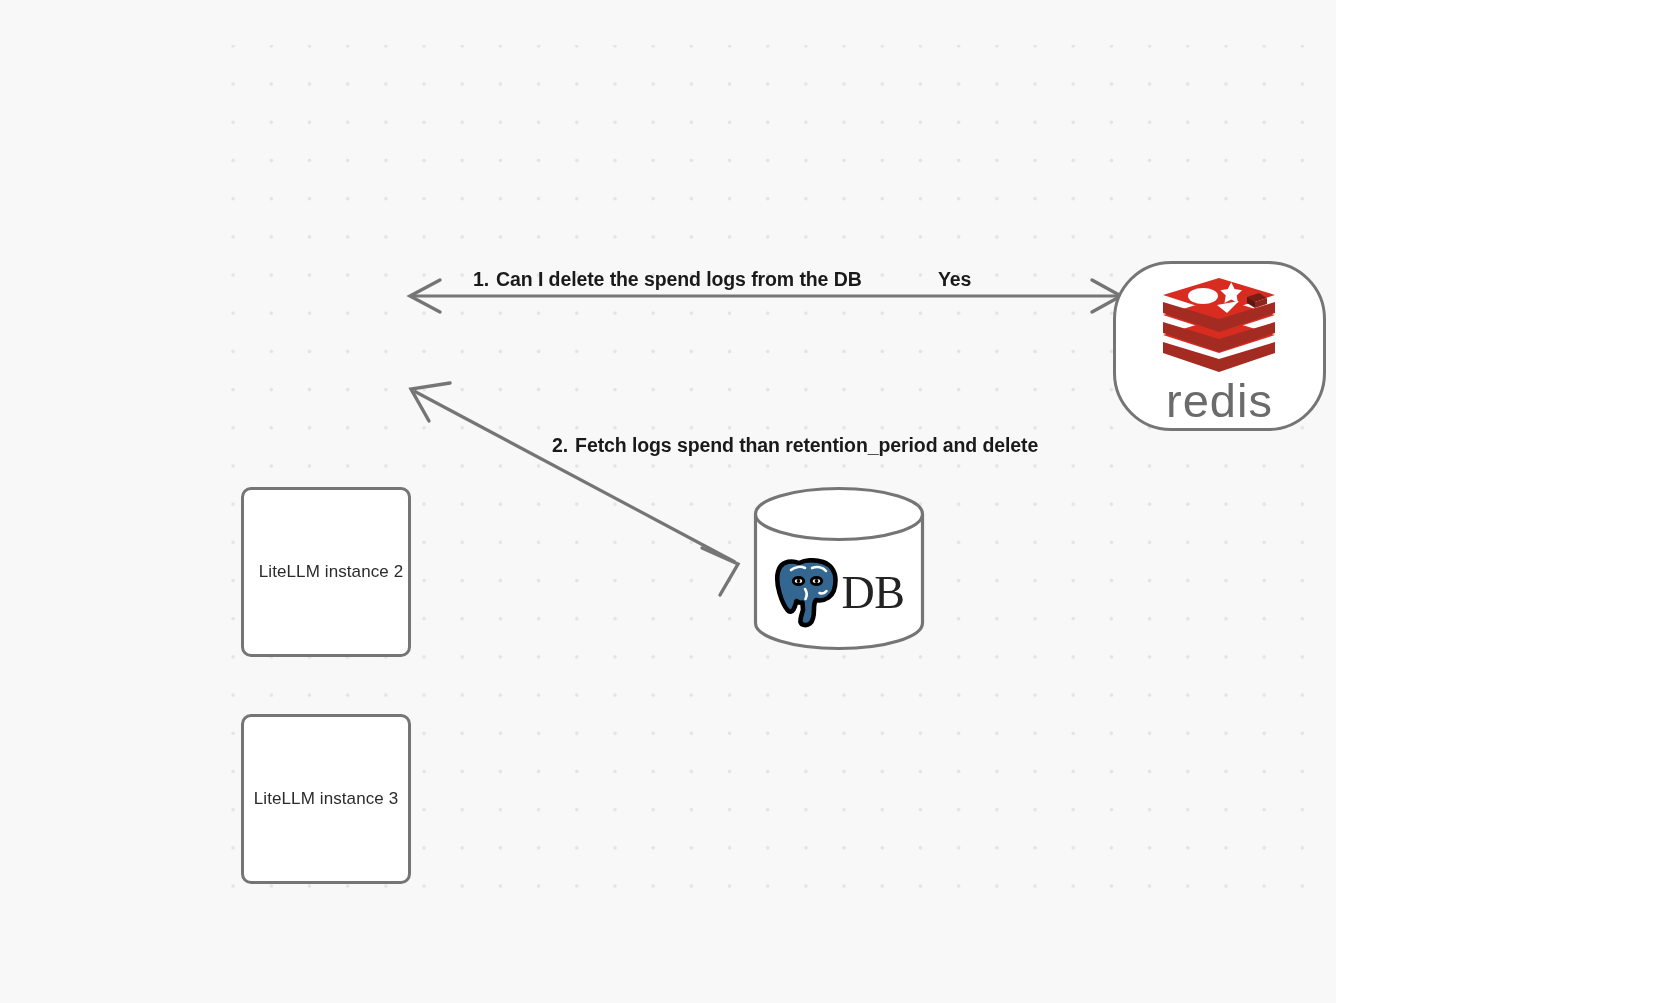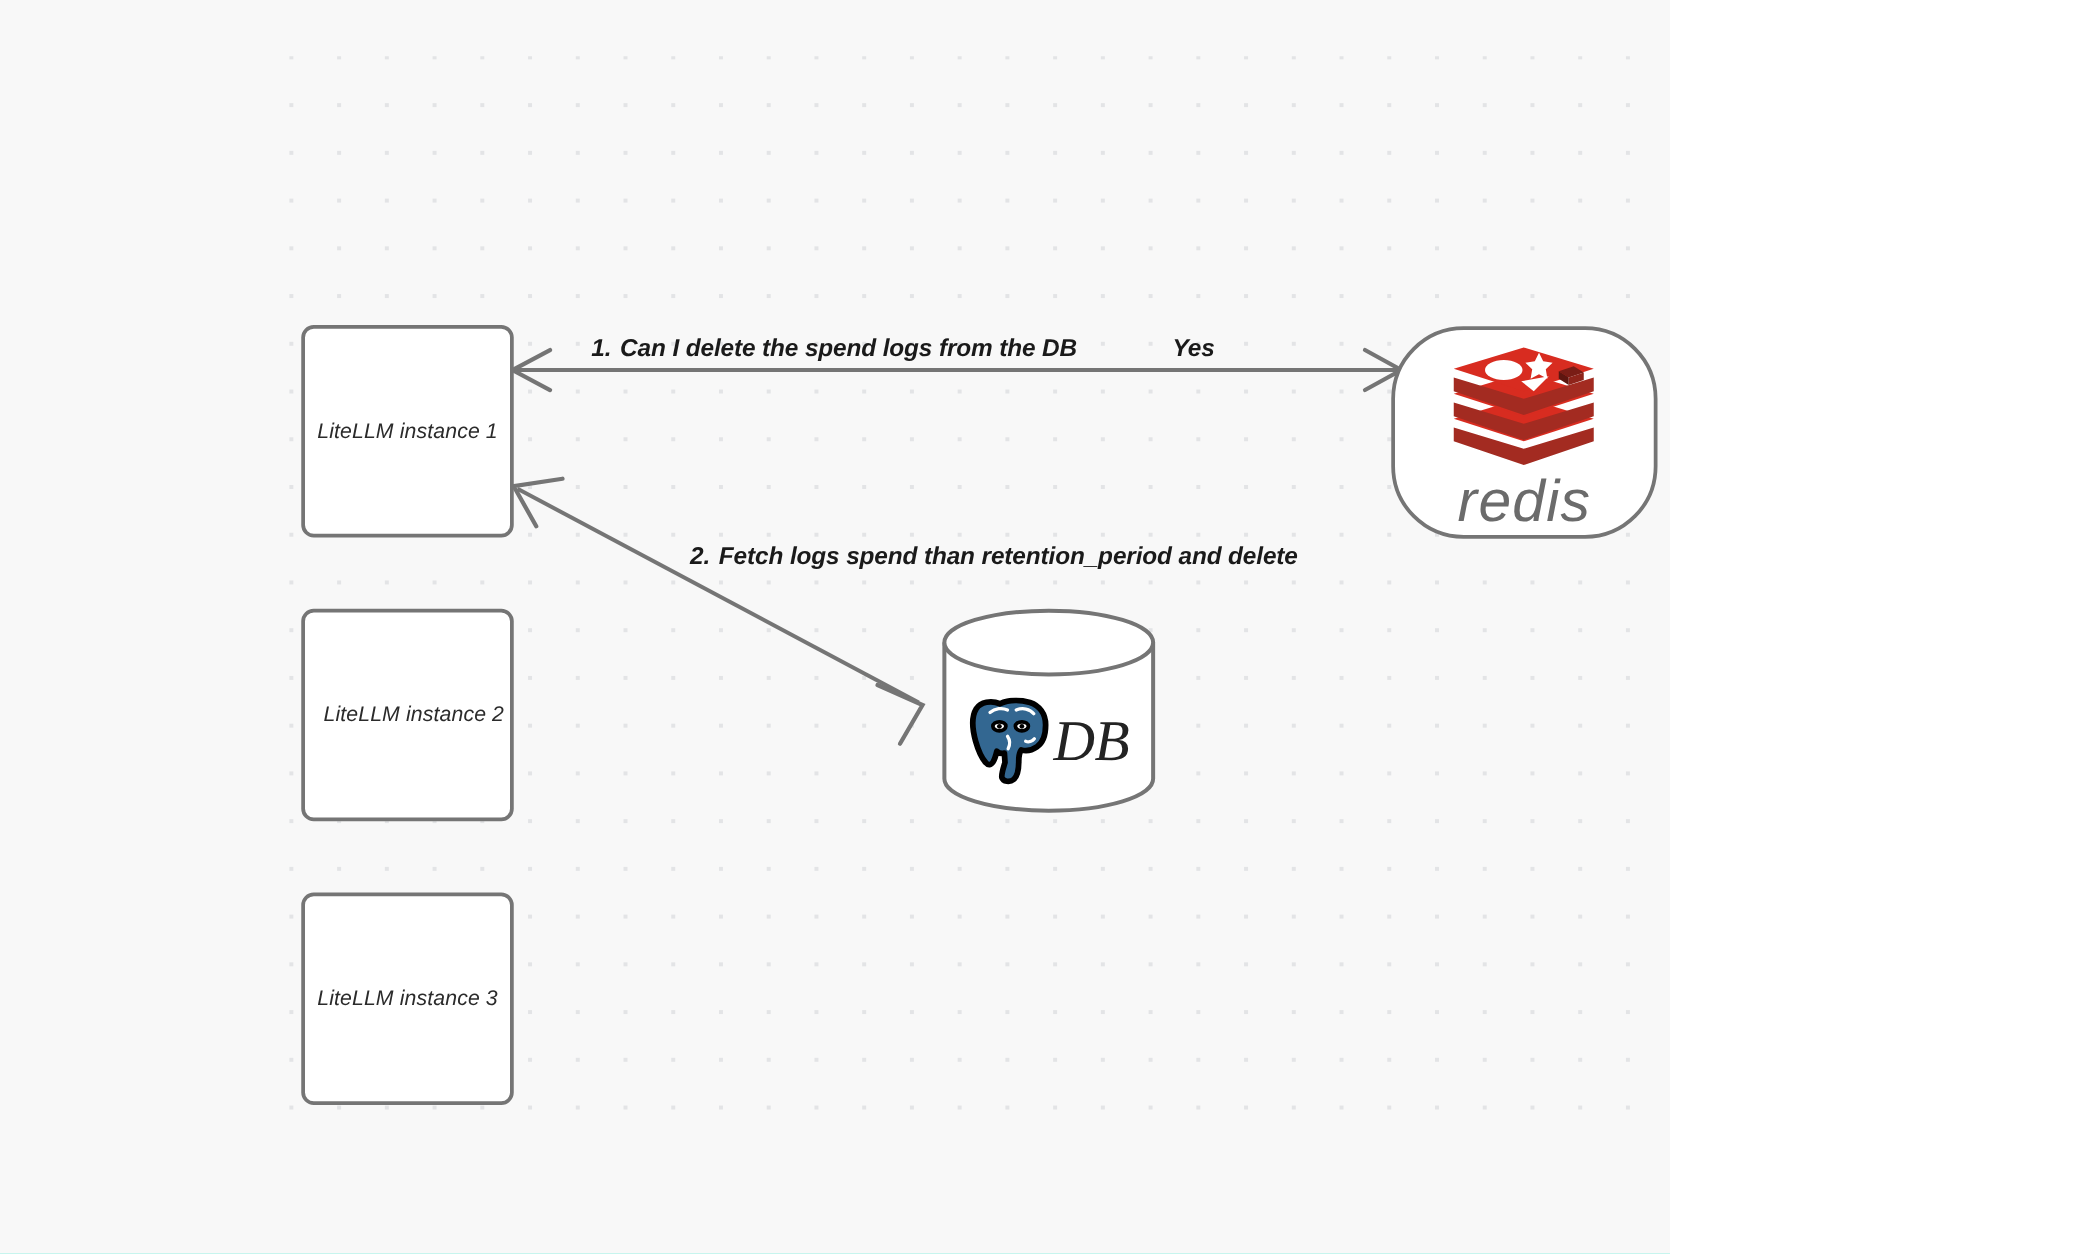--- a/index.html
+++ b/index.html
@@ -10,23 +10,22 @@
   }
   body {
     font-family: "Liberation Sans", sans-serif;
     -webkit-font-smoothing: antialiased;
   }
 
   #canvas {
     position: relative;
     width: 1336px;
     height: 1003px;
-    background: #5eead4;
+    background: #f97316;
     overflow: hidden;
-    font-style: italic;
   }
 
   
   #grid {
     position: absolute;
     left: 200px;
     top: 45px;
     width: 1160px;
     height: 855px;
     background-color: #f8f8f8;
@@ -162,23 +161,20 @@
   </div>
 
   <div class="edge-label" style="left:938px; top:268px;">
     <span>Yes</span>
   </div>
 
   <div class="edge-label" style="left:552px; top:434px;">
     <span class="num">2.</span><span>Fetch logs spend than retention_period and delete</span>
   </div>
 
-  <div class="node-box" id="node-instance1" style="left:241px; top:260px; width:170px; height:170px;">
-    <span class="node-label">LiteLLM instance 1</span>
-  </div>
 
   <div class="node-box" id="node-instance2" style="left:241px; top:487px; width:170px; height:170px;padding-left:10px;">
     <span class="node-label">LiteLLM instance 2</span>
   </div>
 
   <div class="node-box" id="node-instance3" style="left:241px; top:714px; width:170px; height:170px;">
     <span class="node-label">LiteLLM instance 3</span>
   </div>
 
   <div id="node-db" style="left:753px; top:486px; width:172px; height:165px;">

